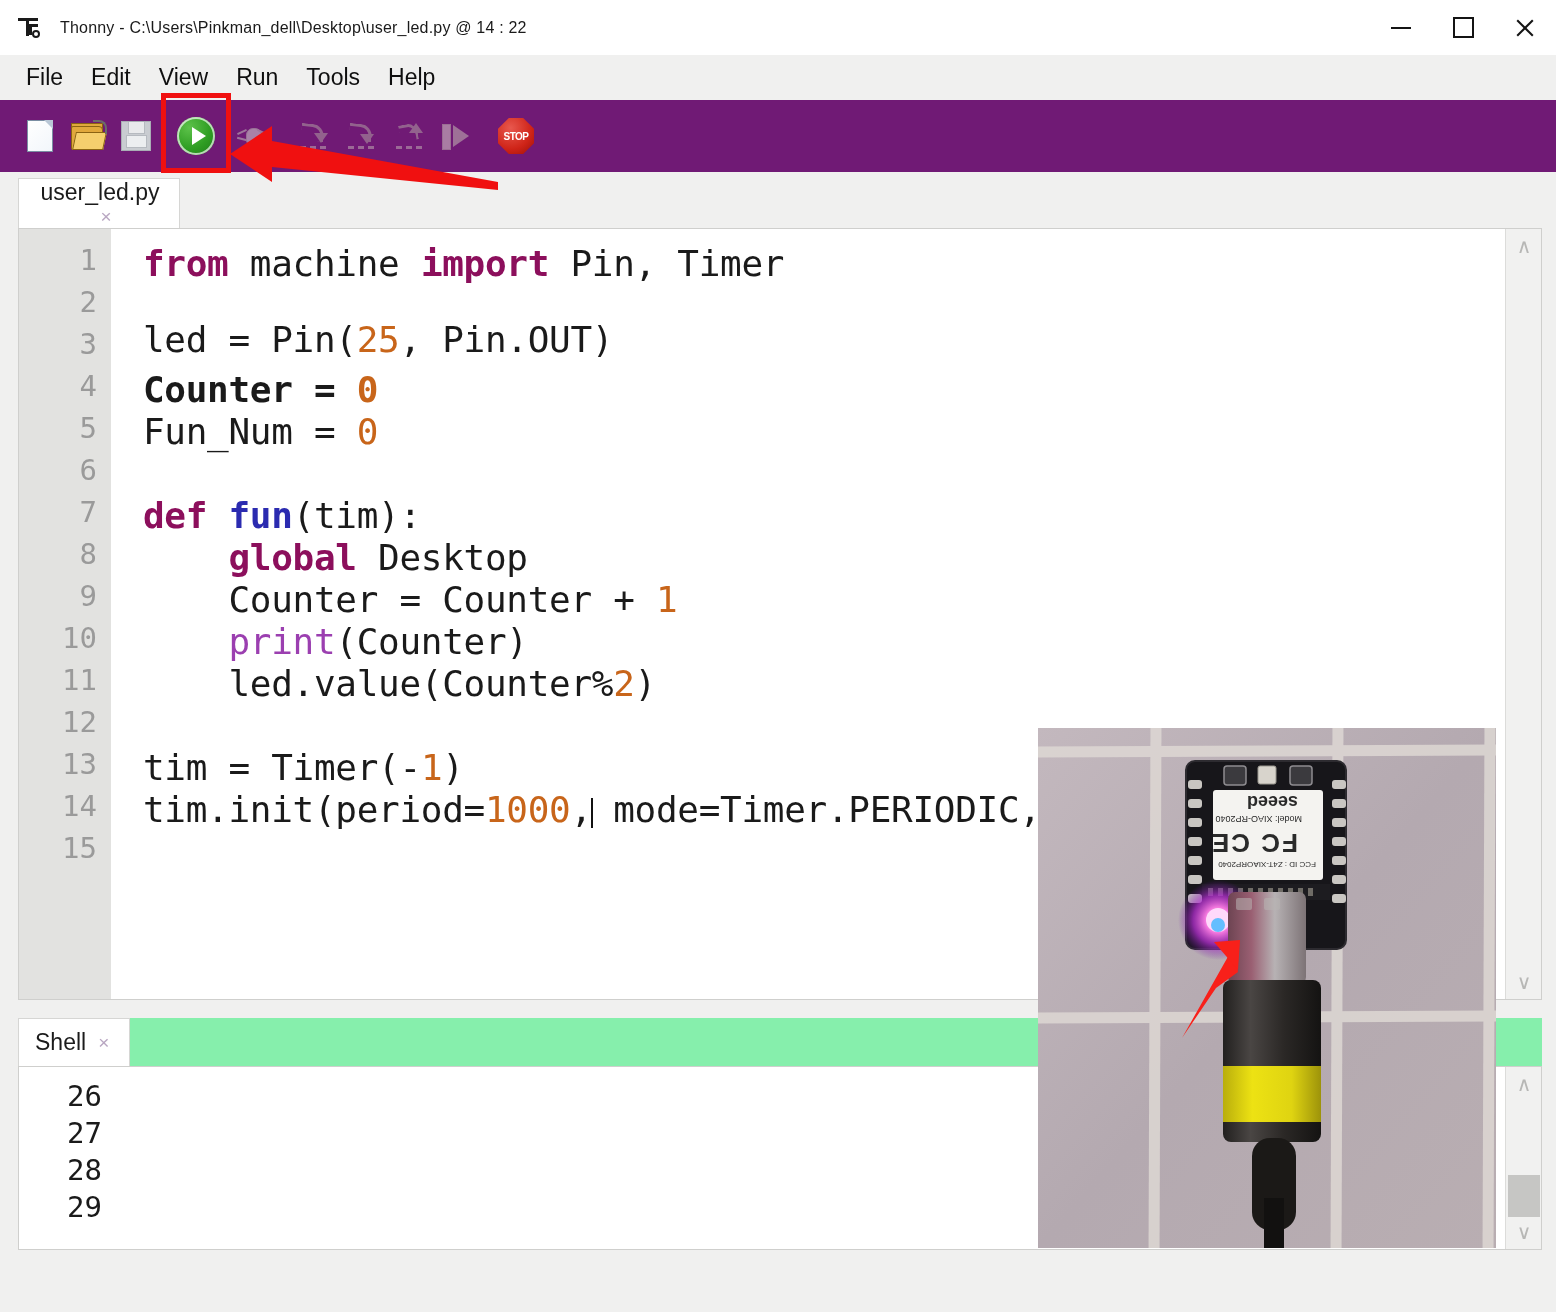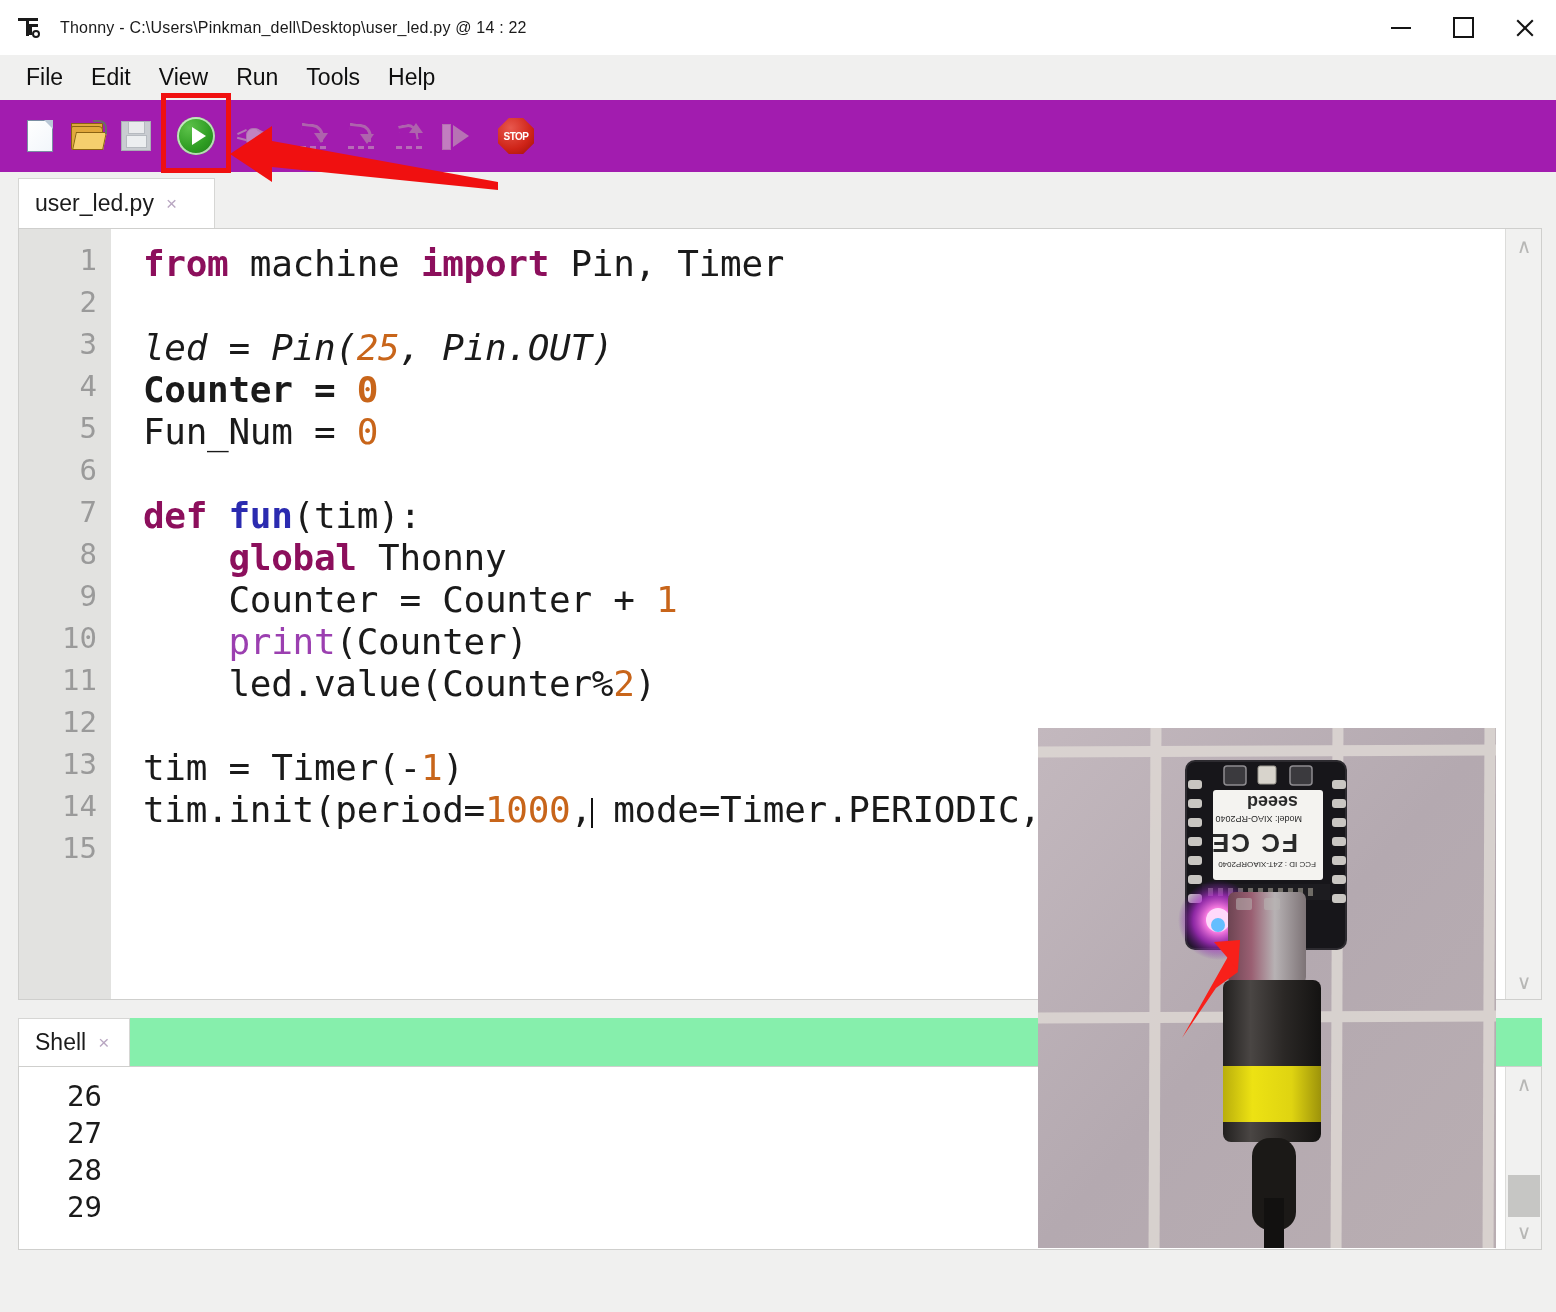--- a/index.html
+++ b/index.html
@@ -84,21 +84,21 @@
     padding: 2px 14px;
     cursor: default;
     white-space: nowrap;
   }
 
   
   .toolbar {
     position: absolute;
     left: 0; top: 100px;
     width: 1556px; height: 72px;
-    background: #a21caf;
+    background: #701a75;
   }
   .tool {
     position: absolute;
     top: 14px;
     width: 44px; height: 44px;
     display: flex; align-items: center; justify-content: center;
     cursor: default;
   }
 
   
@@ -509,21 +509,21 @@
       <span class="ic-stop">STOP</span>
     </div>
   </div>
 
   <div class="anno-box"></div>
   <svg class="anno-arrow" viewBox="0 0 270 80">
     <path d="M0 44 L42 16 L42 31 L268 72 L268 80 L42 57 L42 72 Z" fill="#f01010"></path>
   </svg>
 
   <div class="tabstrip">
-    <div class="tab" style="width: 197px;">
+    <div class="tab" style="width: 162px; flex-direction: column;">
       <span class="tab-label">user_led.py</span>
       <span class="tab-close">×</span>
     </div>
   </div>
 
   <div class="editor-frame">
     <div class="gutter" id="gutter">
         <div class="ln" style="top: 14px;">1</div>
         <div class="ln" style="top: 56px;">2</div>
         <div class="ln" style="top: 98px;">3</div>
@@ -536,26 +536,26 @@
         <div class="ln" style="top: 392px;">10</div>
         <div class="ln" style="top: 434px;">11</div>
         <div class="ln" style="top: 476px;">12</div>
         <div class="ln" style="top: 518px;">13</div>
         <div class="ln" style="top: 560px;">14</div>
         <div class="ln" style="top: 602px;">15</div>
       </div>
     <div class="codearea" id="codearea">
         <div class="cline" style="top: 14px;"><span class="kw">from</span><span> machine </span><span class="kw">import</span><span> Pin, Timer</span></div>
         <div class="cline" style="top: 56px;"></div>
-        <div class="cline" style="top: 98px; font-style: italic;"><span>led = Pin(</span><span class="num">25</span><span>, Pin.OUT)</span></div>
+        <div class="cline" style="top: 90px;"><span>led = Pin(</span><span class="num">25</span><span>, Pin.OUT)</span></div>
         <div class="cline" style="top: 140px; font-weight: bold;"><span>Counter = </span><span class="num">0</span></div>
         <div class="cline" style="top: 182px;"><span>Fun_Num = </span><span class="num">0</span></div>
         <div class="cline" style="top: 224px;"></div>
         <div class="cline" style="top: 266px;"><span class="kw">def</span><span> </span><span class="fn">fun</span><span>(tim):</span></div>
-        <div class="cline" style="top: 308px;"><span>    </span><span class="kw">global</span><span> Thonny</span></div>
+        <div class="cline" style="top: 308px;"><span>    </span><span class="kw">global</span><span> Desktop</span></div>
         <div class="cline" style="top: 350px;"><span>    Counter = Counter + </span><span class="num">1</span></div>
         <div class="cline" style="top: 392px;"><span>    </span><span class="bi">print</span><span>(Counter)</span></div>
         <div class="cline" style="top: 434px;"><span>    led.value(Counter%</span><span class="num">2</span><span>)</span></div>
         <div class="cline" style="top: 476px;"></div>
         <div class="cline" style="top: 518px;"><span>tim = Timer(-</span><span class="num">1</span><span>)</span></div>
         <div class="cline" style="top: 560px;"><span>tim.init(period=</span><span class="num">1000</span><span>,</span><span class="caret"></span><span> mode=Timer.PERIODIC, callback=fun)</span></div>
         <div class="cline" style="top: 602px;"></div>
       </div>
     <div class="vscroll">
       <div class="sb-arrow up">∧</div>

